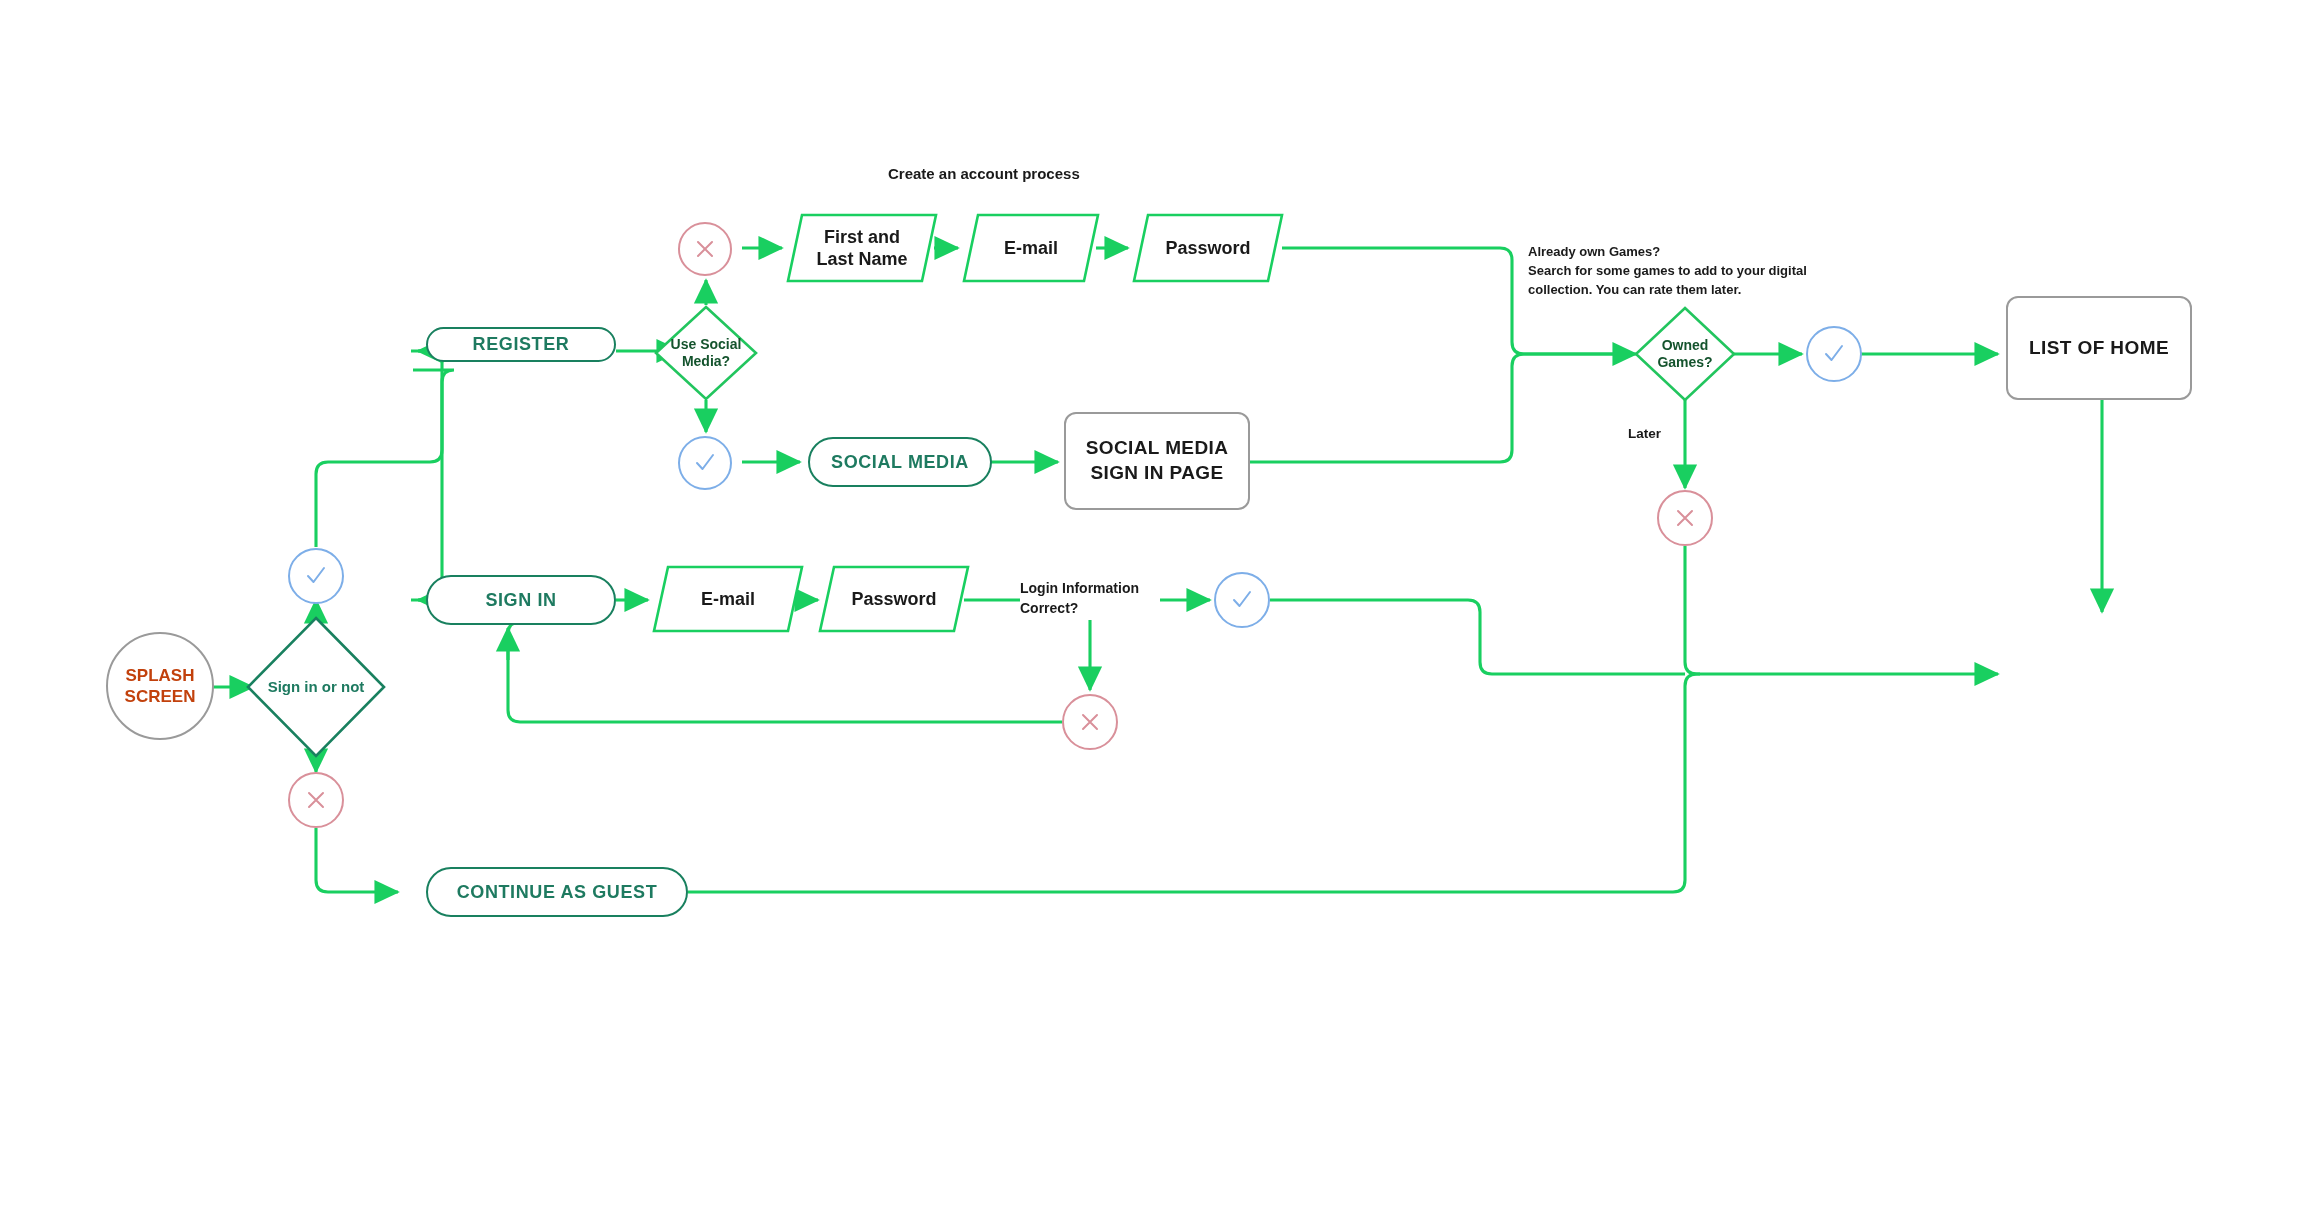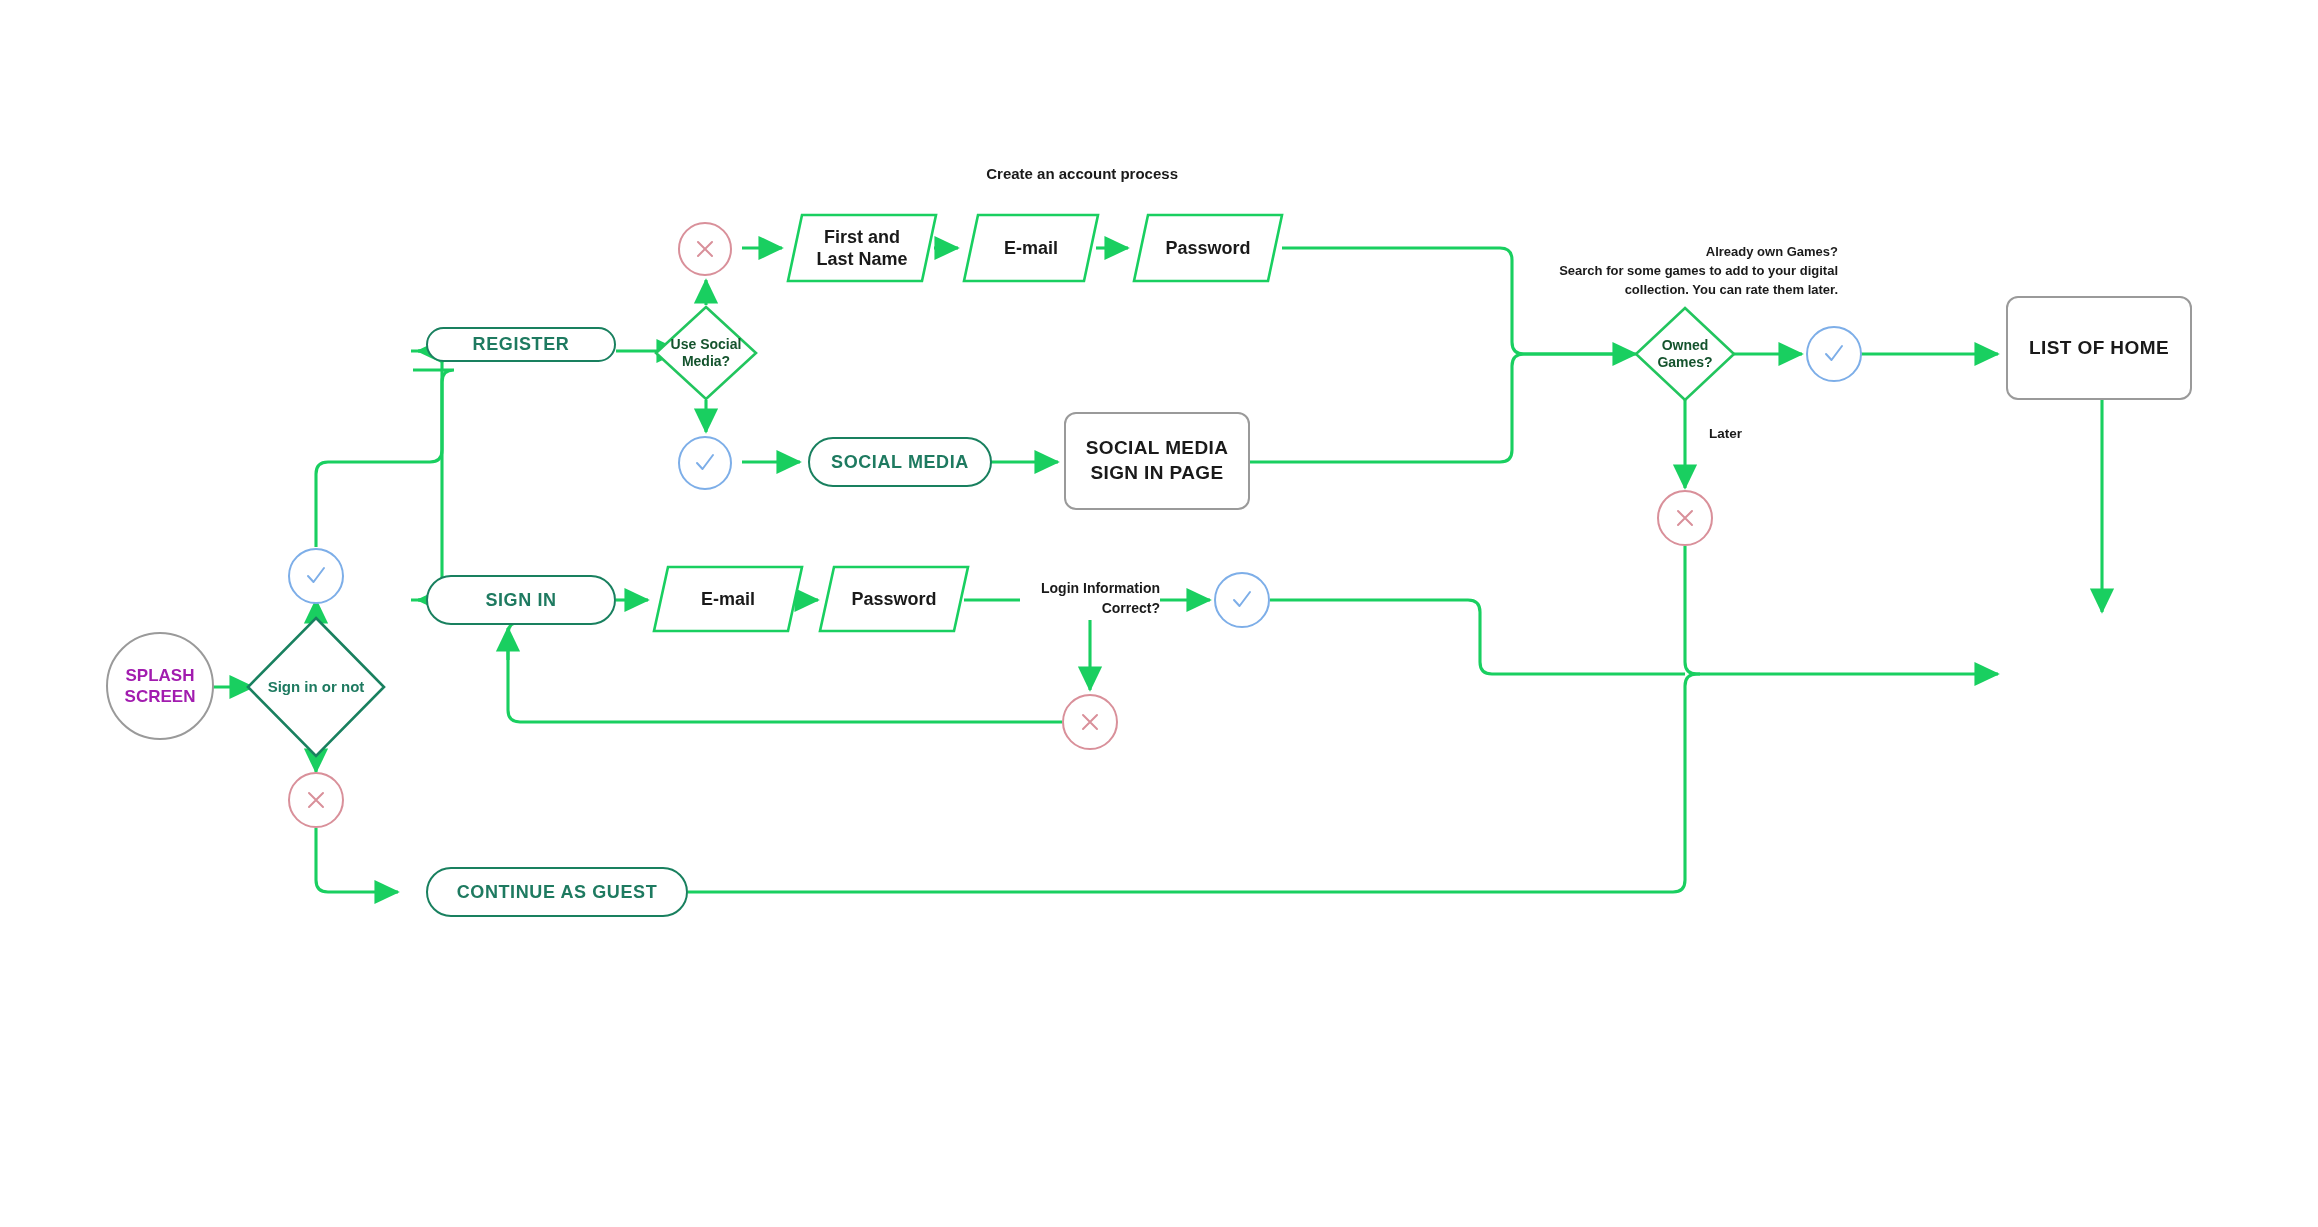--- a/index.html
+++ b/index.html
@@ -9,21 +9,21 @@
 
   .node{position:absolute;box-sizing:border-box;display:flex;align-items:center;
         justify-content:center;text-align:center;}
 
   
   .screen{border:2.2px solid #9a9a9a;border-radius:12px;background:#fff;
           color:#1a1a1a;font-weight:bold;font-size:19px;letter-spacing:.4px;line-height:1.3;}
 
   
   .circle-node{border:2.2px solid #9a9a9a;border-radius:50%;background:#fff;
-               color:#a21caf;font-weight:bold;font-size:17px;line-height:1.25;}
+               color:#c2410c;font-weight:bold;font-size:17px;line-height:1.25;}
 
   
   .pill{border:2.4px solid #19805f;border-radius:999px;background:#fff;
         color:#1e7a60;font-weight:bold;font-size:18px;letter-spacing:.6px;}
 
   
   .para{position:absolute;}
   .para .shape{position:absolute;left:0;top:0;width:100%;height:100%;}
   .para .txt{position:absolute;left:0;top:0;width:100%;height:100%;
              display:flex;align-items:center;justify-content:center;text-align:center;
@@ -39,21 +39,21 @@
   .diamond.green .txt{color:#14532d;font-size:14px;}
 
   
   .marker{position:absolute;border-radius:50%;background:#fff;
           display:flex;align-items:center;justify-content:center;box-sizing:border-box;}
   .marker.yes{border:2px solid #7daee8;}
   .marker.no{border:2px solid #d9909a;}
   .marker svg{display:block;}
 
   
-  .label{position:absolute;color:#1a1a1a;font-weight:bold;line-height:1.45;text-align:right;}
+  .label{position:absolute;color:#1a1a1a;font-weight:bold;line-height:1.45;text-align:left;}
   .label.title{font-size:15px;}
   .label.note{font-size:13px;}
   .label.edge{font-size:14px;}
   .label.small{font-size:13.5px;}
 </style>
 </head>
 <body>
 
 <div id="canvas">
 

